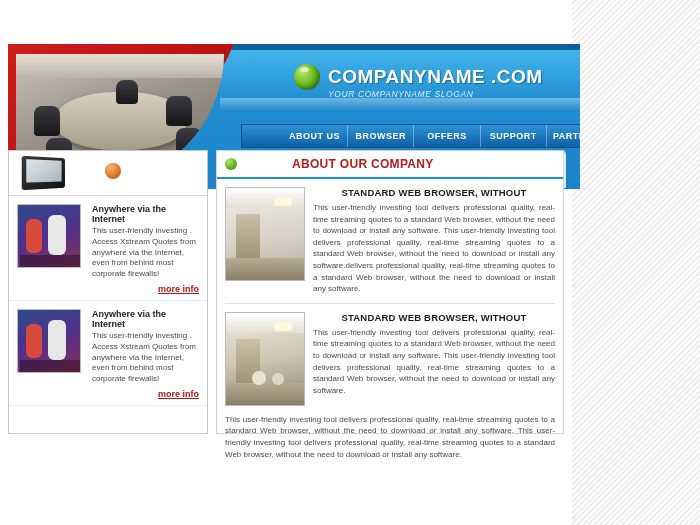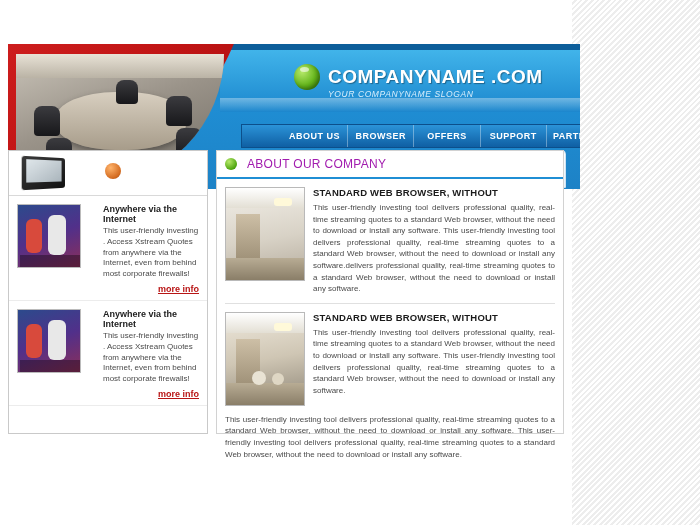--- a/index.html
+++ b/index.html
@@ -229,21 +229,21 @@
     background: radial-gradient(circle at 35% 30%, #ffb36b, #d2691e 70%, #8b3e08);
   }
   .news-title {
     position:absolute; left:118px; top:14px;
     font-size: 9.5px; font-weight: bold; color:#333; letter-spacing:0.3px;
   }
   .news-item {
     padding: 8px 8px 6px 8px;
     border-bottom: 1px solid #ececec;
     display: flex;
-    gap: 22px;
+    gap: 11px;
   }
   .news-thumb {
     width: 62px; height: 62px;
     flex: 0 0 62px;
     border: 1px solid #bbb;
     background: linear-gradient(160deg,#2c4a8c 0%, #51308a 50%, #8b2f5a 100%);
     position: relative;
     overflow: hidden;
   }
   .news-thumb .p1{position:absolute;left:8px;top:14px;width:16px;height:34px;background:#d84a3c;border-radius:6px;}
@@ -283,24 +283,25 @@
     align-items: center;
     padding-left: 8px;
     background: #ffffff;
   }
   .main-head .bullet {
     width: 12px; height: 12px; border-radius: 50%;
     background: radial-gradient(circle at 34% 30%, #b6e96a, #4ea50f 70%, #2c6b05);
     margin-right: 10px;
   }
   .main-head .t {
-    color: #a21caf;
+    color: #b91c1c;
     font-size: 12px;
-    font-weight: normal;
+    font-weight: bold;
     letter-spacing: 0.3px;
+    margin-left: 45px;
   }
   .article {
     display: flex;
     gap: 8px;
     padding: 8px;
   }
   .art-photo {
     flex: 0 0 78px;
     width: 78px; height: 92px;
     border: 1px solid #b9b9b9;
@@ -315,20 +316,21 @@
   .art-photo .flr{position:absolute;left:0;bottom:0;width:100%;height:22px;background:linear-gradient(180deg,#b8ac94,#8a7e68);}
   .art-photo .vase{position:absolute;left:26px;bottom:20px;width:14px;height:14px;border-radius:50%;background:#e9e3d4;}
   .art-photo .vase2{position:absolute;left:46px;bottom:20px;width:12px;height:12px;border-radius:50%;background:#dfd7c4;}
   .art-body { flex: 1; }
   .art-h {
     font-size: 9.5px;
     font-weight: bold;
     color: #1a1a1a;
     letter-spacing: 0.2px;
     margin-bottom: 4px;
+    text-align: center;
   }
   .art-p {
     font-size: 8px;
     color: #4a4a4a;
     line-height: 1.45;
     text-align: justify;
   }
   .art-extra {
     padding: 0 8px 10px 8px;
     font-size: 8px;

